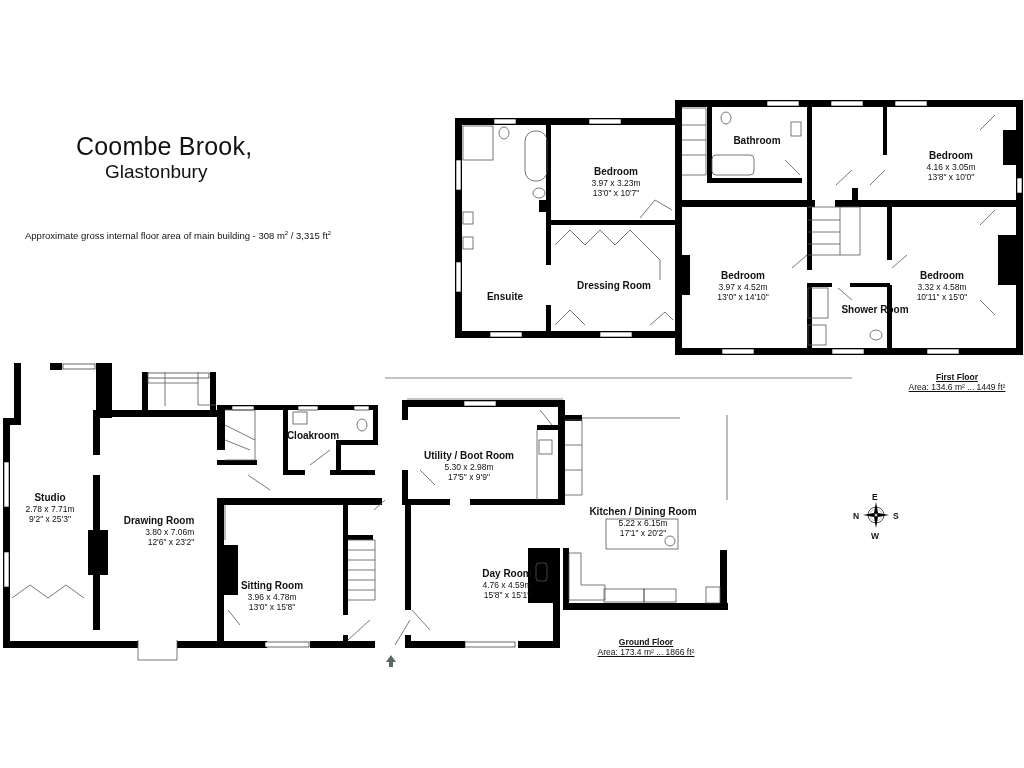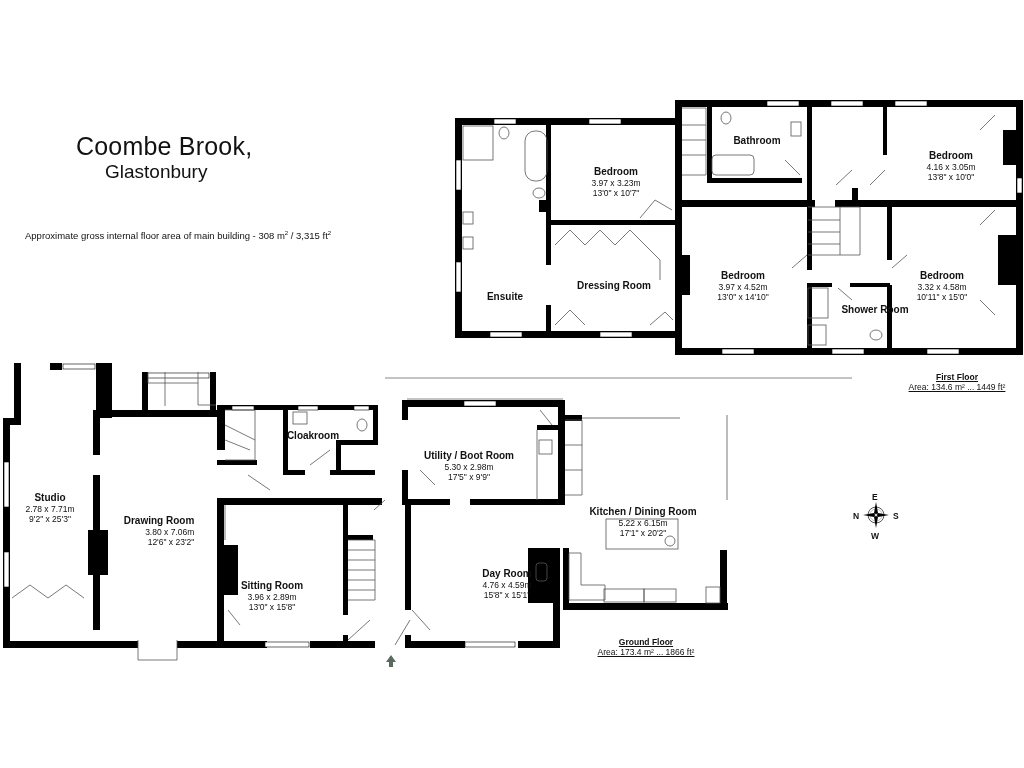--- a/index.html
+++ b/index.html
@@ -261,21 +261,21 @@
   <div>5.30 x 2.98m</div>
   <div>17'5" x 9'9"</div>
 </div>
 <div class="lbl" style="left:643px;top:507px;">
   <div class="name">Kitchen / Dining Room</div>
   <div>5.22 x 6.15m</div>
   <div>17'1" x 20'2"</div>
 </div>
 <div class="lbl" style="left:272px;top:574px;margin-top:7px;">
   <div class="name">Sitting Room</div>
-  <div>3.96 x 2.89m</div>
+  <div>3.96 x 4.78m</div>
   <div>13'0" x 15'8"</div>
 </div>
 <div class="lbl" style="left:507px;top:569px;">
   <div class="name">Day Room</div>
   <div>4.76 x 4.59m</div>
   <div>15'8" x 15'1"</div>
 </div>
 <div class="floor" style="left:646px;top:637px;">
   <div class="fname">Ground Floor</div>
   <div>Area: 173.4 m² ... 1866 ft²</div>

